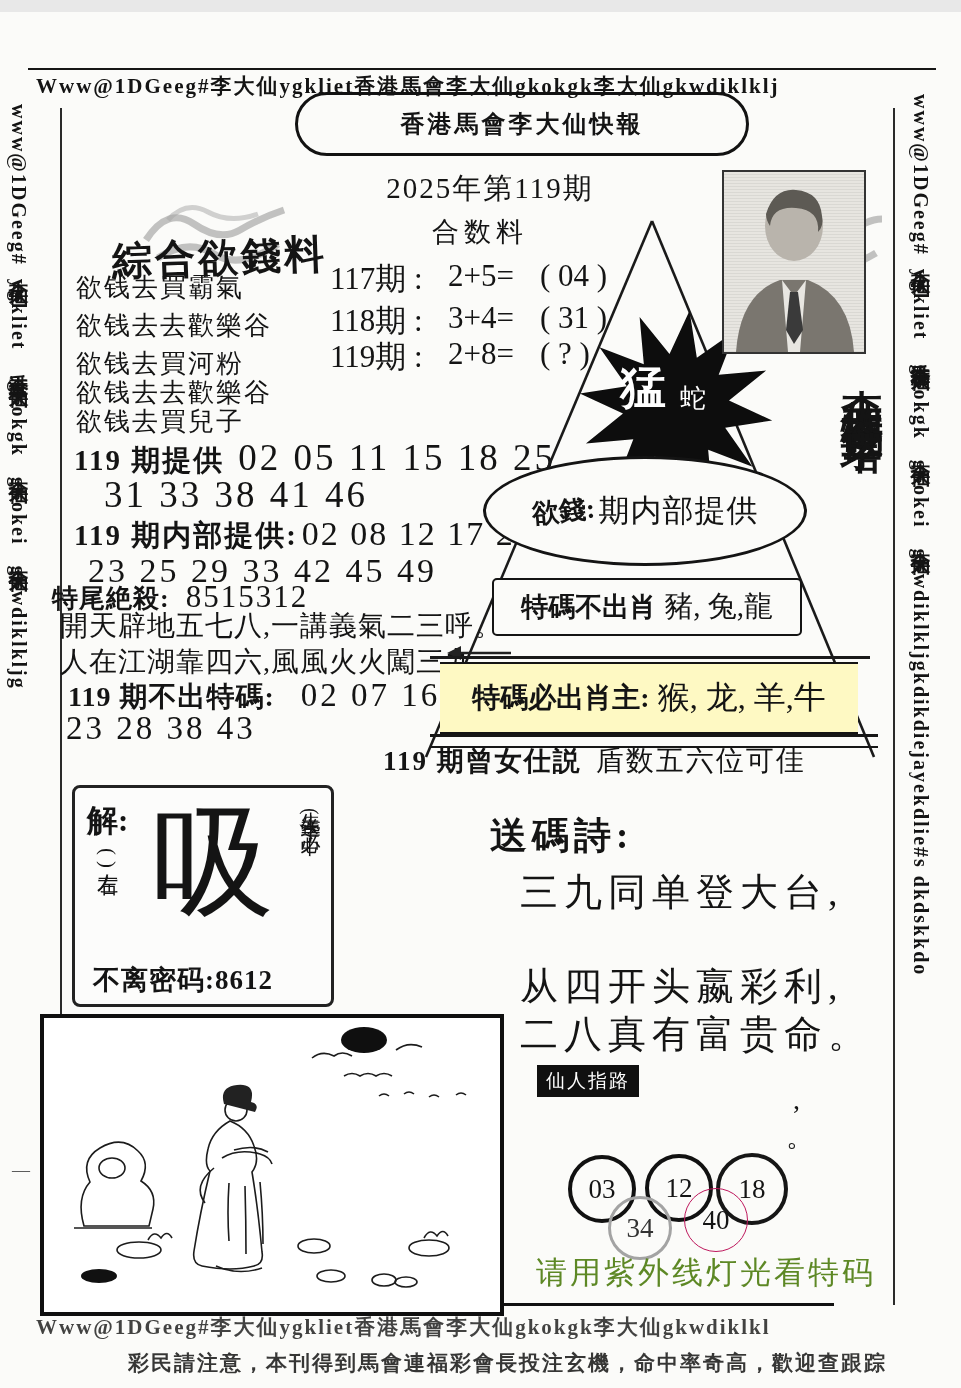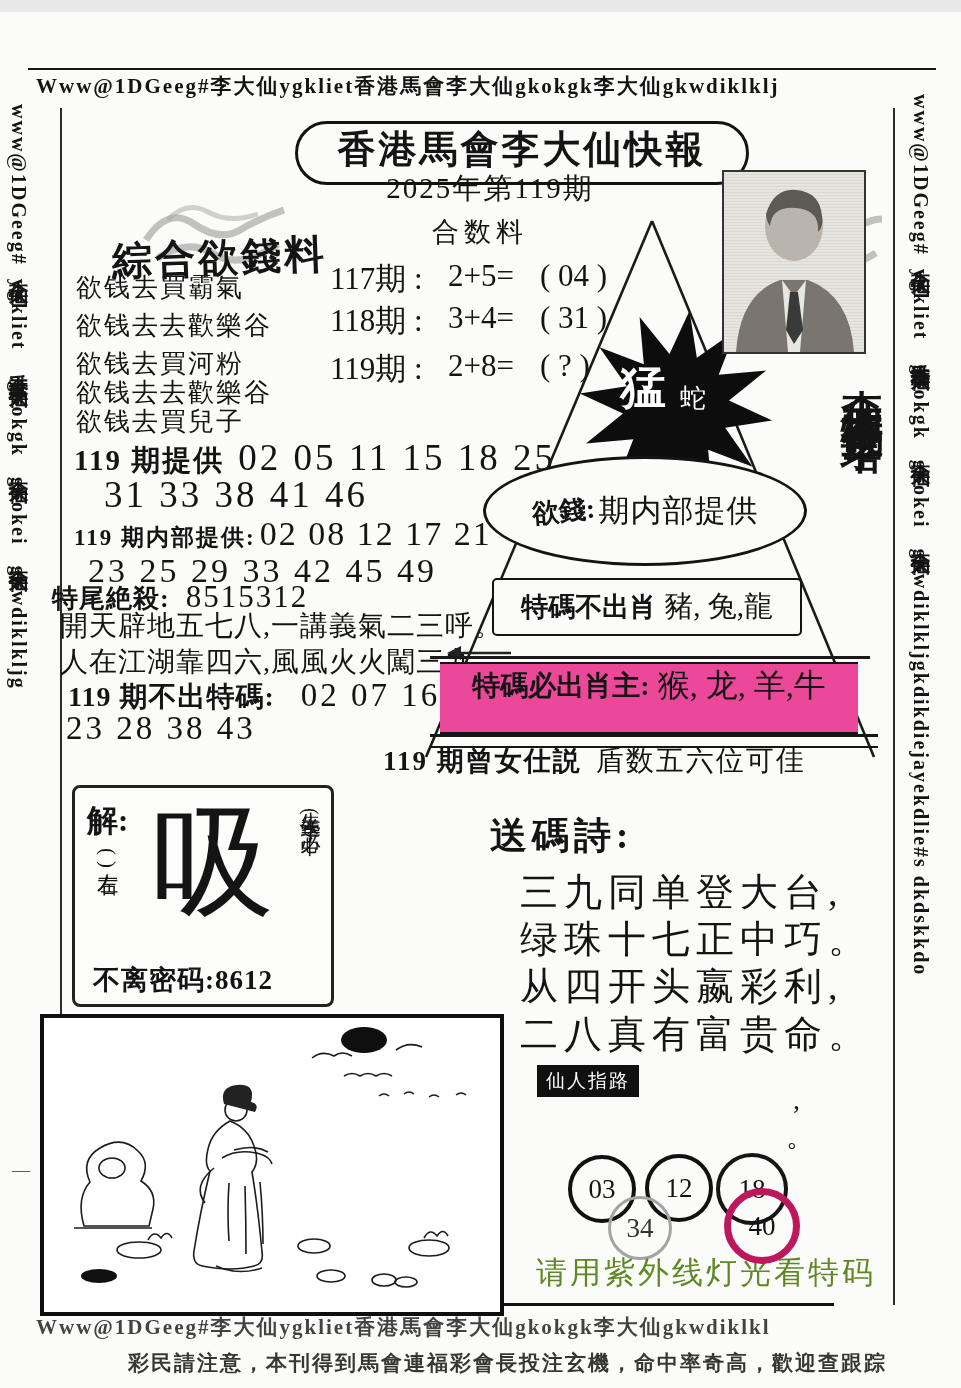--- a/index.html
+++ b/index.html
@@ -17,41 +17,41 @@
 
   
   #topText{left:36px;top:60px;width:905px;font-size:21px;font-weight:bold;letter-spacing:2px;overflow:hidden;}
   #bottomText1{left:36px;top:1301px;width:910px;font-size:21px;font-weight:bold;letter-spacing:2px;opacity:.8;overflow:hidden;}
   #bottomText2{left:128px;top:1337px;width:760px;font-size:21px;font-weight:bold;letter-spacing:2px;opacity:.85;overflow:hidden;}
   #leftText{left:6px;top:92px;height:930px;font-size:20px;font-weight:bold;letter-spacing:2px;overflow:hidden;}
   #rightText{left:908px;top:82px;height:1250px;font-size:20px;font-weight:bold;letter-spacing:2px;overflow:hidden;}
   #marginMark{left:12px;top:1148px;font-size:18px;color:#555;}
 
   
-  #titleOval{left:295px;top:109px;width:448px;height:58px;border:3.5px solid #121212;border-radius:34px;
-             display:flex;align-items:flex-start;justify-content:center;font-size:38px;font-weight:bold;letter-spacing:3px;}
+  #titleOval{left:295px;top:80px;width:448px;height:58px;border:3.5px solid #121212;border-radius:34px;
+             display:flex;align-items:center;justify-content:center;font-size:24px;font-weight:bold;letter-spacing:3px;}
   #issue{left:340px;top:157px;width:300px;text-align:center;font-size:29px;letter-spacing:2px;}
   .scribble{opacity:.75;}
 
   
   #hesuHeading{left:432px;top:202px;font-size:27px;letter-spacing:5px;}
   #zongheHeading{left:112px;top:218px;font-size:40px;font-weight:bold;letter-spacing:3px;transform:rotate(-2deg);}
   .eq-row{left:330px;width:330px;display:flex;font-size:31px;}
   .eq-period{width:118px;}
   .eq-formula{width:92px;}
-  #eq0{top:246px;} #eq1{top:288px;} #eq2{top:336px;}
+  #eq0{top:246px;} #eq1{top:288px;} #eq2{top:324px;}
   .yq-item{left:76px;font-size:26px;letter-spacing:2px;}
   #yq0{top:258px;} #yq1{top:296px;} #yq2{top:334px;} #yq3{top:363px;} #yq4{top:392px;}
 
   #tigong{left:74px;top:424px;display:flex;align-items:baseline;gap:14px;}
   #tigong .lbl{font-size:29px;font-weight:bold;letter-spacing:2px;}
   #tigong .val{font-size:37px;letter-spacing:3px;}
   #tigongL2{left:104px;top:461px;font-size:37px;letter-spacing:3px;}
   #neibu{left:74px;top:503px;display:flex;align-items:baseline;gap:4px;}
-  #neibu .lbl{font-size:23px;font-weight:bold;letter-spacing:2px;}
+  #neibu .lbl{font-size:29px;font-weight:bold;letter-spacing:2px;}
   #neibu .val{font-size:34px;letter-spacing:2px;}
   #neibuL2{left:88px;top:540px;font-size:34px;letter-spacing:3px;}
   #tewei{left:52px;top:567px;display:flex;align-items:baseline;gap:16px;}
   #tewei .lbl{font-size:26px;font-weight:bold;letter-spacing:1px;}
   #tewei .val{font-size:31px;letter-spacing:2px;}
   .verse{left:60px;font-size:28px;letter-spacing:1px;}
   #verse0{top:595px;} #verse1{top:631px;}
   #buchu{left:68px;top:665px;display:flex;align-items:baseline;gap:26px;}
   #buchu .lbl{font-size:28px;font-weight:bold;letter-spacing:1px;}
   #buchu .val{font-size:33px;letter-spacing:3px;}
@@ -68,21 +68,21 @@
   #ovalBox{left:483px;top:444px;width:318px;height:104px;border:3px solid #141414;border-radius:50%;
            display:flex;align-items:center;justify-content:center;gap:4px;background:#fbfbf9;}
   #ovalBox .lbl{font-size:27px;font-weight:bold;transform:rotate(-5deg);}
   #ovalBox .val{font-size:31px;letter-spacing:1px;}
   #notOutBox{left:492px;top:566px;width:306px;height:54px;border:2.5px solid #141414;border-radius:5px;
              display:flex;align-items:center;justify-content:center;gap:8px;background:#fbfbf9;}
   #notOutBox .lbl{font-size:27px;font-weight:bold;}
   #notOutBox .val{font-size:29px;}
   #tierLine{left:430px;top:644px;width:440px;height:2.5px;background:#1a1a1a;}
   #mustOutBox{left:440px;top:650px;width:418px;height:68px;border-top:2.5px solid #141414;border-bottom:2.5px solid #141414;
-              display:flex;align-items:flex-start;background:#ec4899;}
+              display:flex;align-items:center;background:#fef9c3;}
   #mustOutBox .cap{width:13px;background:repeating-linear-gradient(45deg,#111 0 2px,#f5f5f5 2px 4px);}
   #mustOutBox .mid{flex:1;display:flex;align-items:center;justify-content:center;gap:8px;}
   #mustOutBox .lbl{font-size:28px;font-weight:bold;}
   #mustOutBox .val{font-size:32px;}
   #doubleRule{left:430px;top:722px;width:448px;height:9px;border-top:3px solid #161616;border-bottom:2px solid #161616;}
   #sideLabel{left:834px;top:344px;height:410px;font-size:42px;font-weight:bold;letter-spacing:6px;}
   #arrowSvg{left:443px;top:630px;}
 
   
   #portrait{left:722px;top:158px;width:140px;height:180px;border:2px solid #333;
@@ -105,21 +105,21 @@
   .poem-mark{font-size:28px;}
   #mark0{left:793px;top:1072px;} #mark1{left:786px;top:1106px;}
 
   
   .numcircle{border-radius:50%;display:flex;align-items:center;justify-content:center;
              font-size:27px;background:transparent;}
   #c03{left:568px;top:1143px;width:60px;height:60px;border:4px solid #111;}
   #c12{left:645px;top:1142px;width:60px;height:60px;border:4px solid #111;}
   #c18{left:716px;top:1141px;width:64px;height:64px;border:4px solid #161616;}
   #c34{left:608px;top:1184px;width:58px;height:58px;border:3px solid #a3a3a3;color:#333;}
-  #c40{left:724px;top:1176px;width:62px;height:62px;border:7px solid #be185d;z-index:3;}
+  #c40{left:684px;top:1176px;width:62px;height:62px;border:1px solid #be185d;z-index:3;}
   #uvNote{left:536px;top:1240px;font-size:31px;letter-spacing:3px;color:#4d7c0f;opacity:.9;}
 
   
   #illus{left:40px;top:1002px;width:456px;height:294px;border:4px solid #0f0f0f;background:#fff;}
 </style>
 </head>
 <body>
 
 <div class="page">
 
@@ -259,21 +259,20 @@
       <span id="jzJie">解:</span>
       <span id="jzZy">(左右)</span>
     </div>
     <div id="jzBig">吸</div>
     <div id="jzRight">先生送字(必中)</div>
     <div id="jzBottom">不离密码:8612</div>
   </div>
 
   <div class="abs" id="poemHeading">送碼詩:</div>
   <div class="abs poem-line" id="pl0">三九同单登大台,</div>
-  <div class="abs poem-line" id="pl1">绿珠十七正中巧。</div>
   <div class="abs poem-line" id="pl2">从四开头嬴彩利,</div>
   <div class="abs poem-line" id="pl3">二八真有富贵命。</div>
   <div class="abs" id="stamp">仙人指路</div>
   <span class="abs poem-mark" id="mark0">,</span>
   <span class="abs poem-mark" id="mark1">。</span>
 
   <div class="abs numcircle" id="c03">
       <span>03</span>
     </div>
   <div class="abs numcircle" id="c12">

